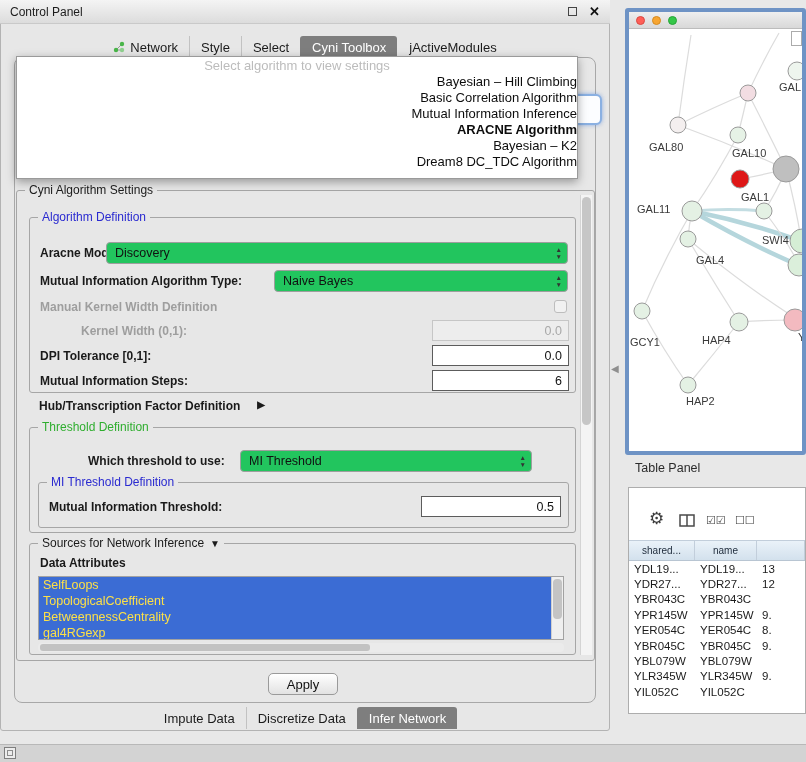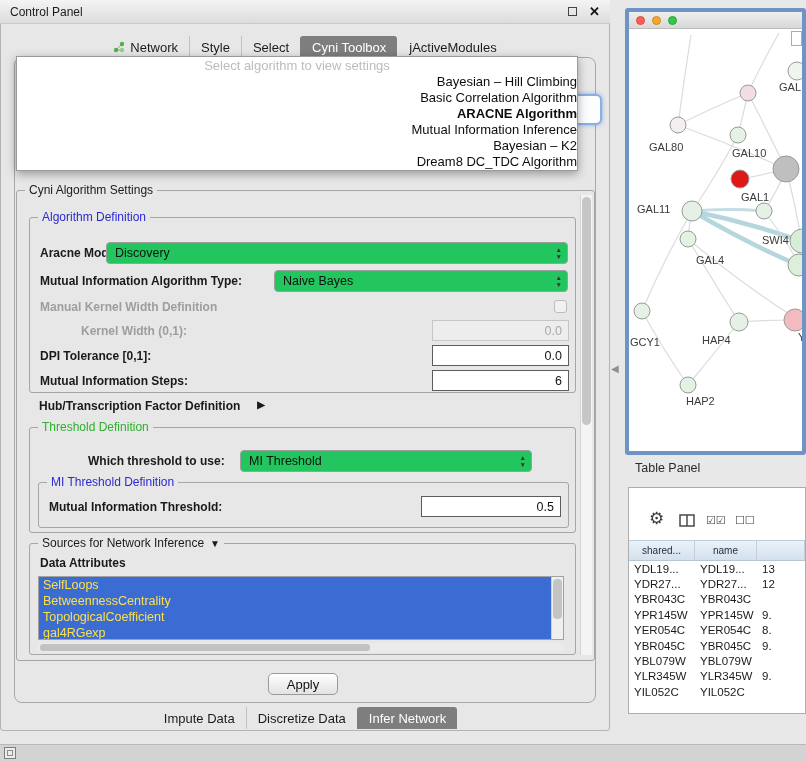--- a/index.html
+++ b/index.html
@@ -26,21 +26,21 @@
   .tab + .tab { border-left:1px solid #c2c2c2; }
   .tab.active { background:#7e7e7e; color:#fff; border-radius:3px 3px 0 0; border-left-color:transparent; }
   .tab.active + .tab { border-left-color:transparent; }
 
   
   #cyni-box { left:14px; top:57px; width:582px; height:646px;
     border:1px solid #a8a8a8; border-radius:8px; }
 
   
   #algo-popup { left:16px; top:56px; width:562px; background:#fff;
-    border:1px solid #9a9a9a; box-shadow:0 3px 9px rgba(0,0,0,.35); z-index:30; padding-bottom:0; }
+    border:1px solid #9a9a9a; box-shadow:0 3px 9px rgba(0,0,0,.35); z-index:30; padding-bottom:8px; }
   .popup-placeholder { height:17px; line-height:17px; text-align:center; font-size:13px; color:#bcbcbc; }
   .popup-item { height:16px; line-height:16px; padding-left:4px; font-size:13px; color:#0d0d0d;text-align:right; }
   .popup-item.selected { font-weight:bold; }
 
   
   #combo-fragment { left:572px; top:94px; width:30px; height:31px; background:#fcfdff;
     border:2px solid #8ab0e2; border-radius:6px; box-shadow:0 0 4px rgba(90,140,220,.65); z-index:5; }
 
   
   .grp { position:absolute; border:1px solid #a6a6a6; border-radius:3px; }
@@ -169,22 +169,22 @@
   </div>
 
   <div id="cyni-box" class="abs"></div>
 
   <div id="combo-fragment" class="abs"></div>
 
   <div id="algo-popup" class="abs">
     <div class="popup-placeholder">Select algorithm to view settings</div>
     <div class="popup-item">Bayesian – Hill Climbing</div>
     <div class="popup-item">Basic Correlation Algorithm</div>
+    <div class="popup-item">Mutual Information Inference</div>
     <div class="popup-item selected">ARACNE Algorithm</div>
-    <div class="popup-item">Mutual Information Inference</div>
     <div class="popup-item">Bayesian – K2</div>
     <div class="popup-item">Dream8 DC_TDC Algorithm</div>
   </div>
 
   <div id="settings-group" class="grp">
     <span class="legend">Cyni Algorithm Settings</span>
 
     <div id="settings-scroll" class="abs">
       <div id="settings-scroll-thumb" class="abs"></div>
     </div>
@@ -241,22 +241,22 @@
     <div class="grp" style="left:12px; top:352px; width:547px; height:112px;">
       <span class="legend" style="display:flex; gap:6px; align-items:center;">
         <span>Sources for Network Inference</span>
         <span class="tri">▼</span>
       </span>
 
       <span class="lbl" style="left:10px; top:8px;">Data Attributes</span>
 
       <div id="attr-list">
         <div class="attr-item">SelfLoops</div>
+        <div class="attr-item">TopologicalCoefficient</div>
         <div class="attr-item">BetweennessCentrality</div>
-        <div class="attr-item">TopologicalCoefficient</div>
         <div class="attr-item">gal4RGexp</div>
         <div id="attr-vscroll">
           <div id="attr-vscroll-thumb"></div>
         </div>
       </div>
       <div id="attr-hscroll">
         <div id="attr-hscroll-thumb"></div>
       </div>
     </div>
   </div>

